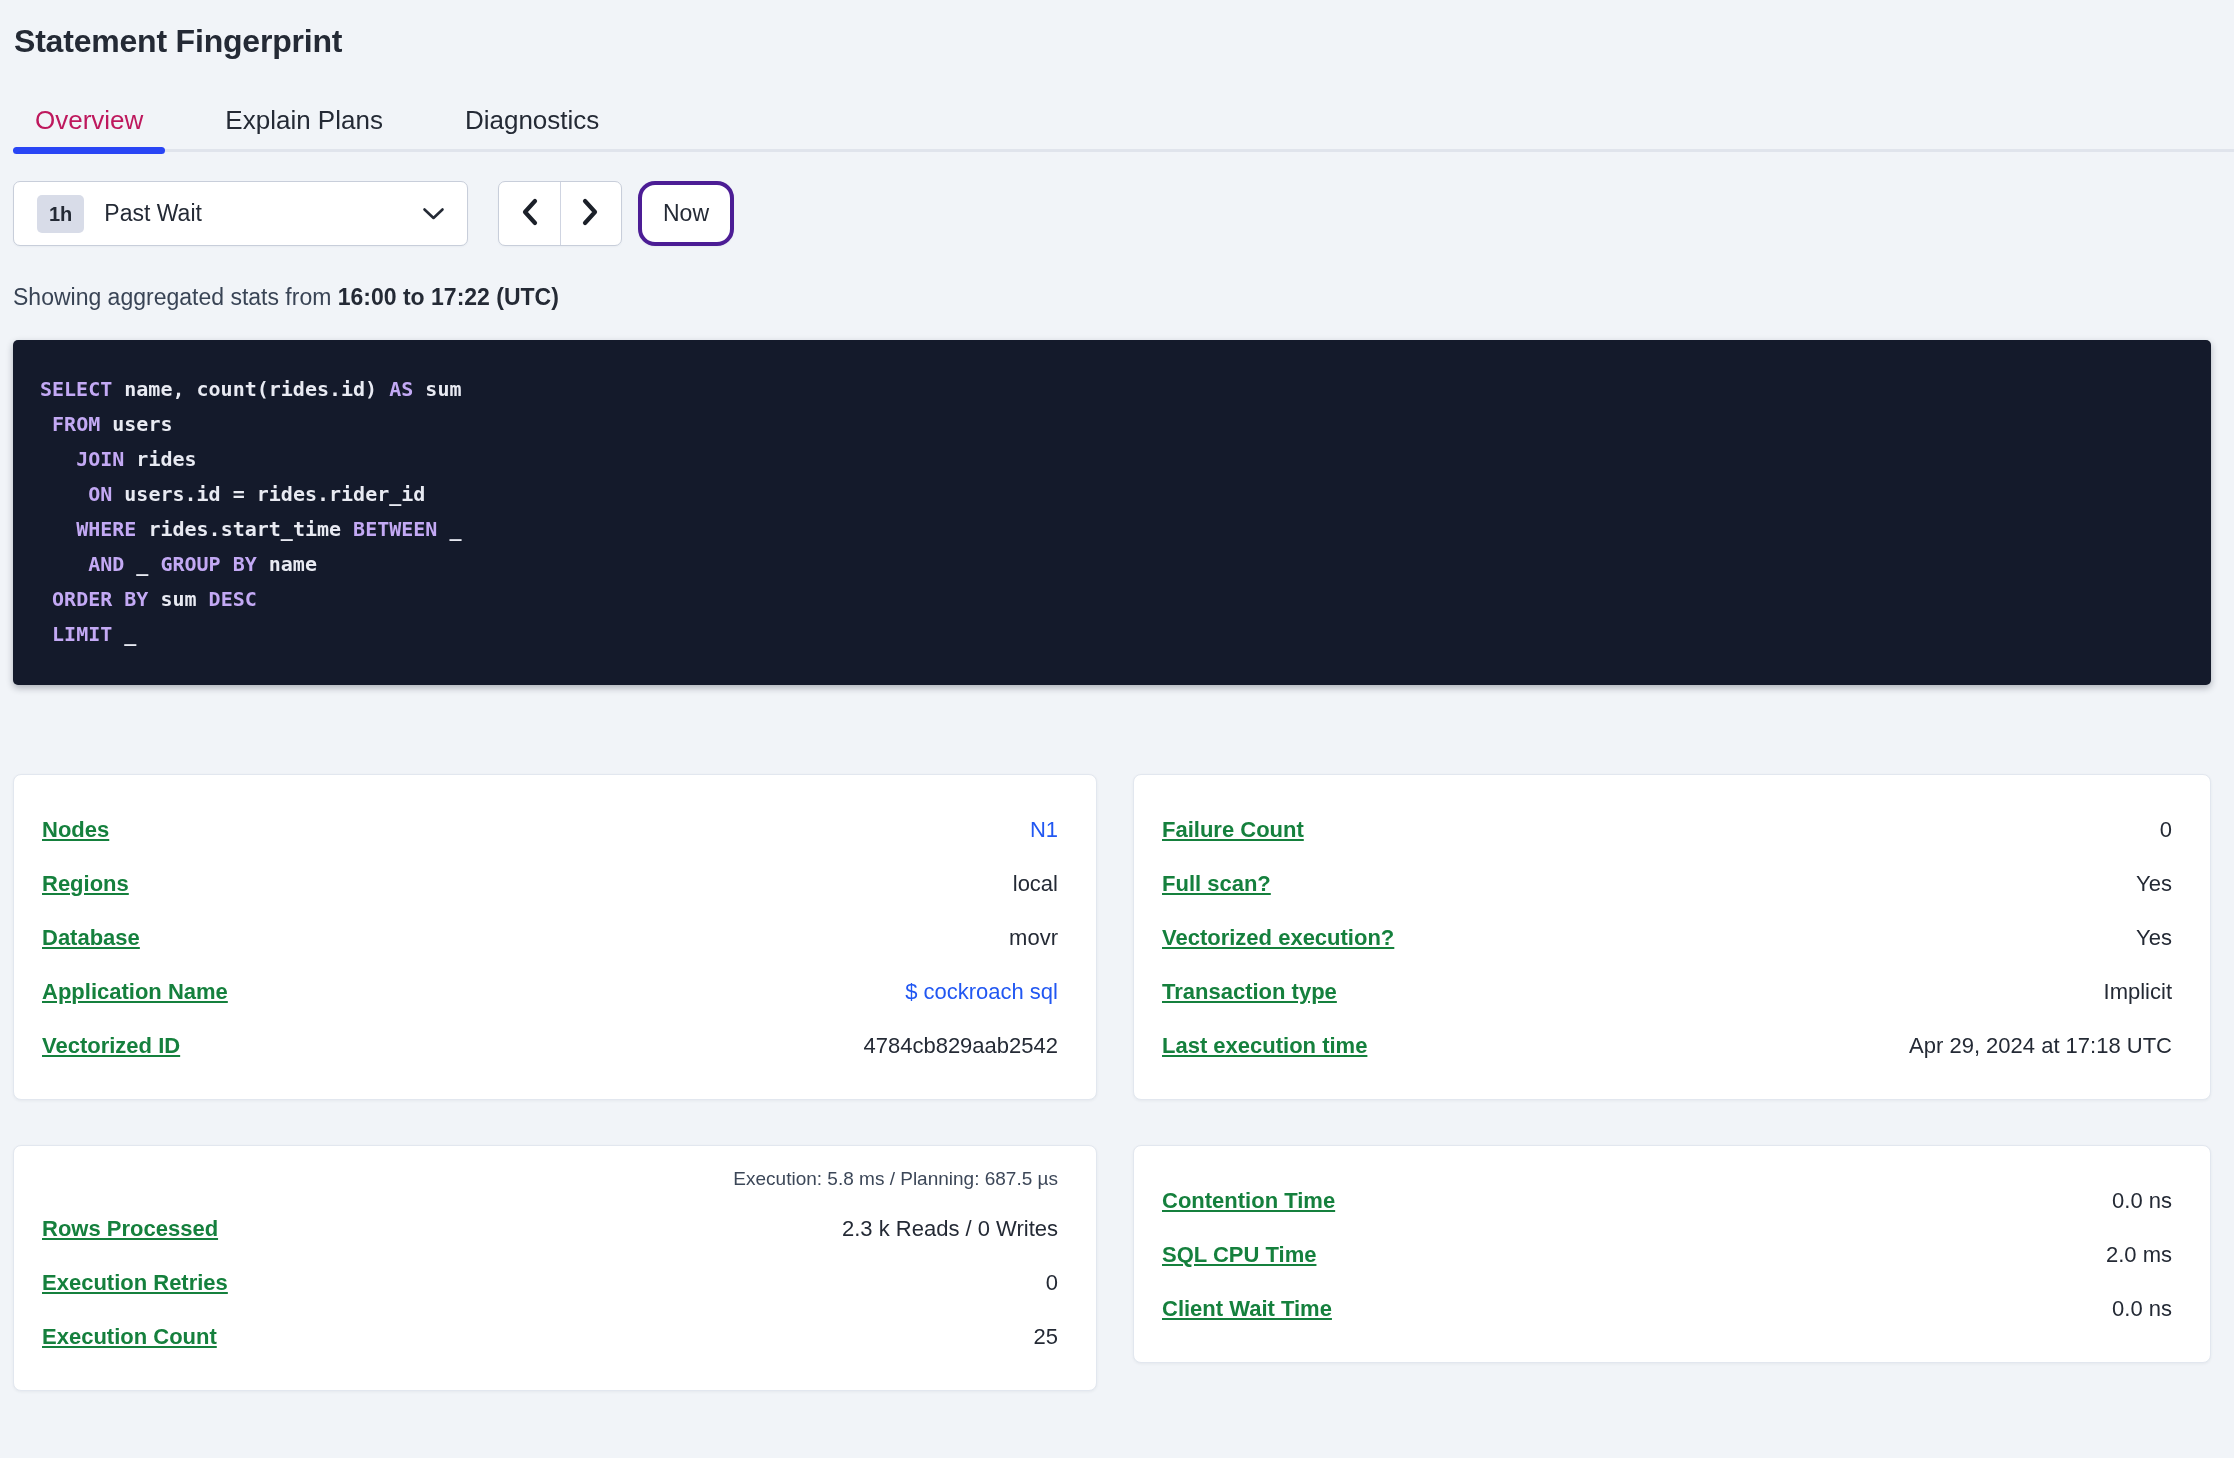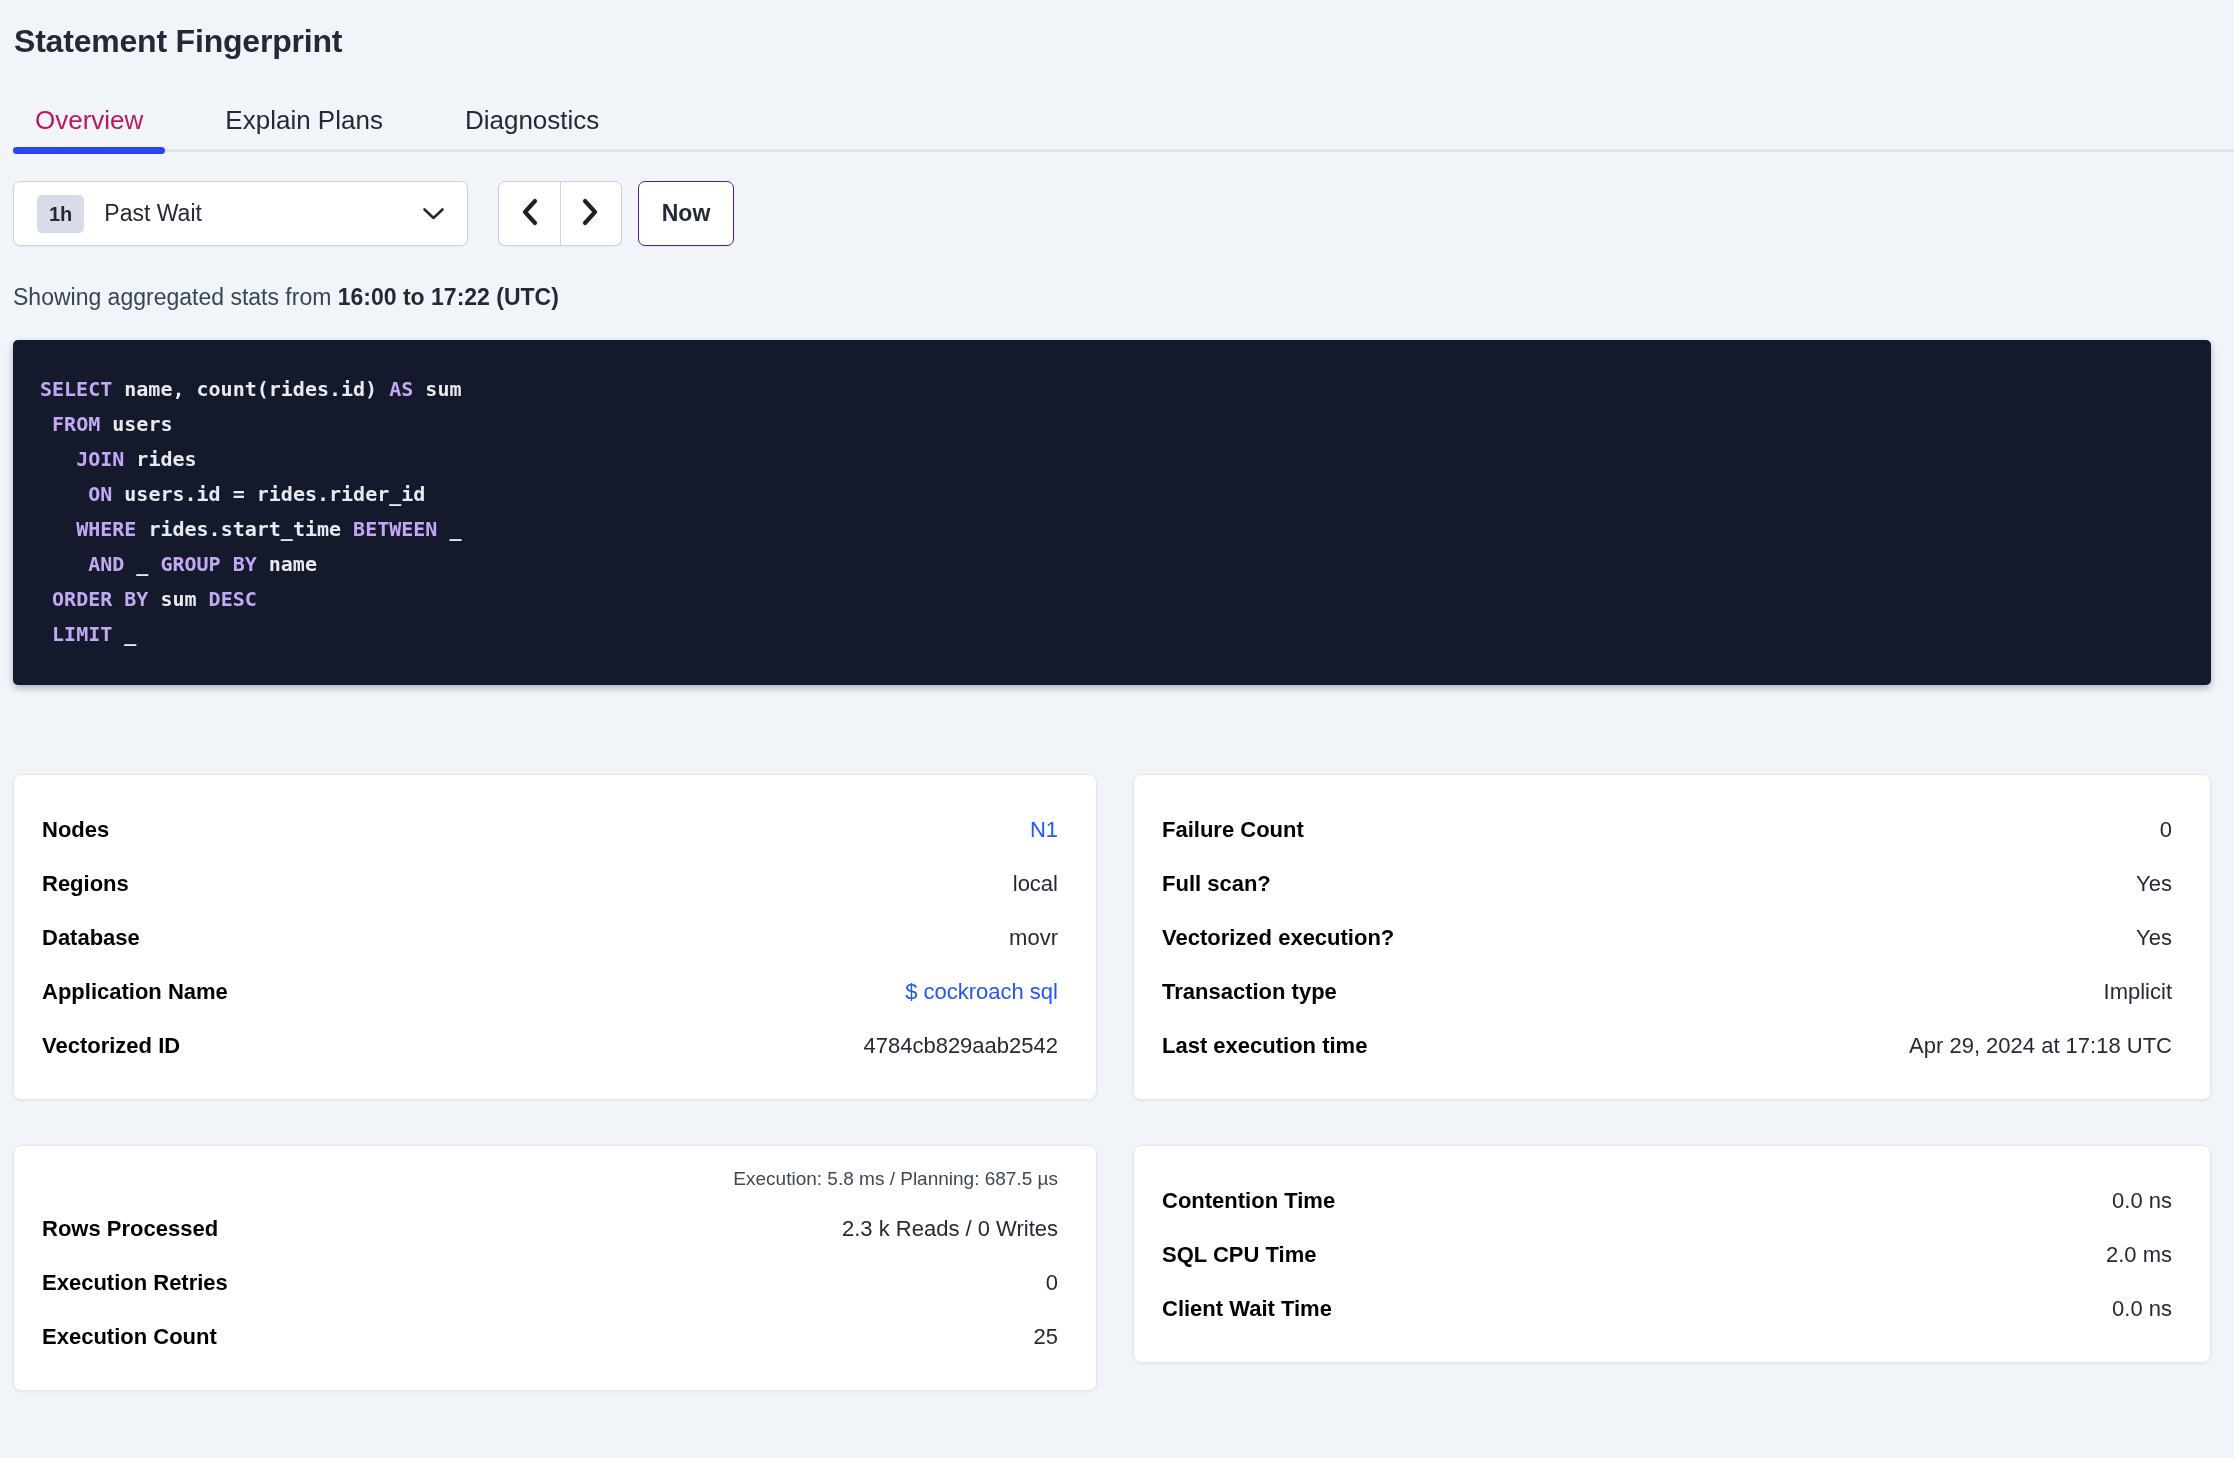--- a/index.html
+++ b/index.html
@@ -59,23 +59,23 @@
     overflow: hidden;
     box-shadow: 0 1px 2px rgba(33,48,73,0.04);
   }
   .step-btn {
     flex: 1; border: none; background: transparent; padding: 0;
     display: flex; align-items: center; justify-content: center; cursor: pointer;
   }
   .step-btn + .step-btn { border-left: 1px solid #CFD4E1; }
   .now-btn {
     margin-left: 16px; width: 96px;
-    background: #fff; border: 1px solid #4c1d95; border-radius: 7px;
+    background: #fff; border: 4px solid #4c1d95; border-radius: 17px;
     font-family: "Liberation Sans", sans-serif;
-    font-size: 23px; font-weight: 700; color: #242A35;
+    font-size: 23px; font-weight: 400; color: #242A35;
     display: flex; align-items: center; justify-content: center; cursor: pointer;
     box-shadow: 0 1px 2px rgba(33,48,73,0.04);
   }
 
   
   .stats-line { margin: 36px 0 0 0; font-size: 23px; line-height: 31px; color: #394455; }
   .stats-line .range { font-weight: 700; color: #242A35; }
 
   
   .sql-box {
@@ -100,21 +100,21 @@
   }
   .card {
     background: #fff; border: 1px solid #E2E7EF; border-radius: 8px;
     padding: 28px 38px 26px 28px;
     box-shadow: 0 1px 3px rgba(33,48,73,0.06);
   }
   .card-row {
     display: flex; justify-content: space-between; align-items: center;
     height: 54px; font-size: 22px;
   }
-  .row-label { font-weight: 700; color: #000000; white-space: nowrap; }
+  .row-label { font-weight: 700; color: #15803d; white-space: nowrap; text-decoration: underline; }
   .row-value { font-weight: 400; color: #242A35; text-align: right; white-space: nowrap; }
   .row-value.link { color: #2157F2; cursor: pointer; }
   .row-sub {
     text-align: right; font-size: 19px; line-height: 26px;
     color: #3C4758; margin-top: -8px; margin-bottom: 10px;
   }
 </style>
 </head>
 <body>
 

